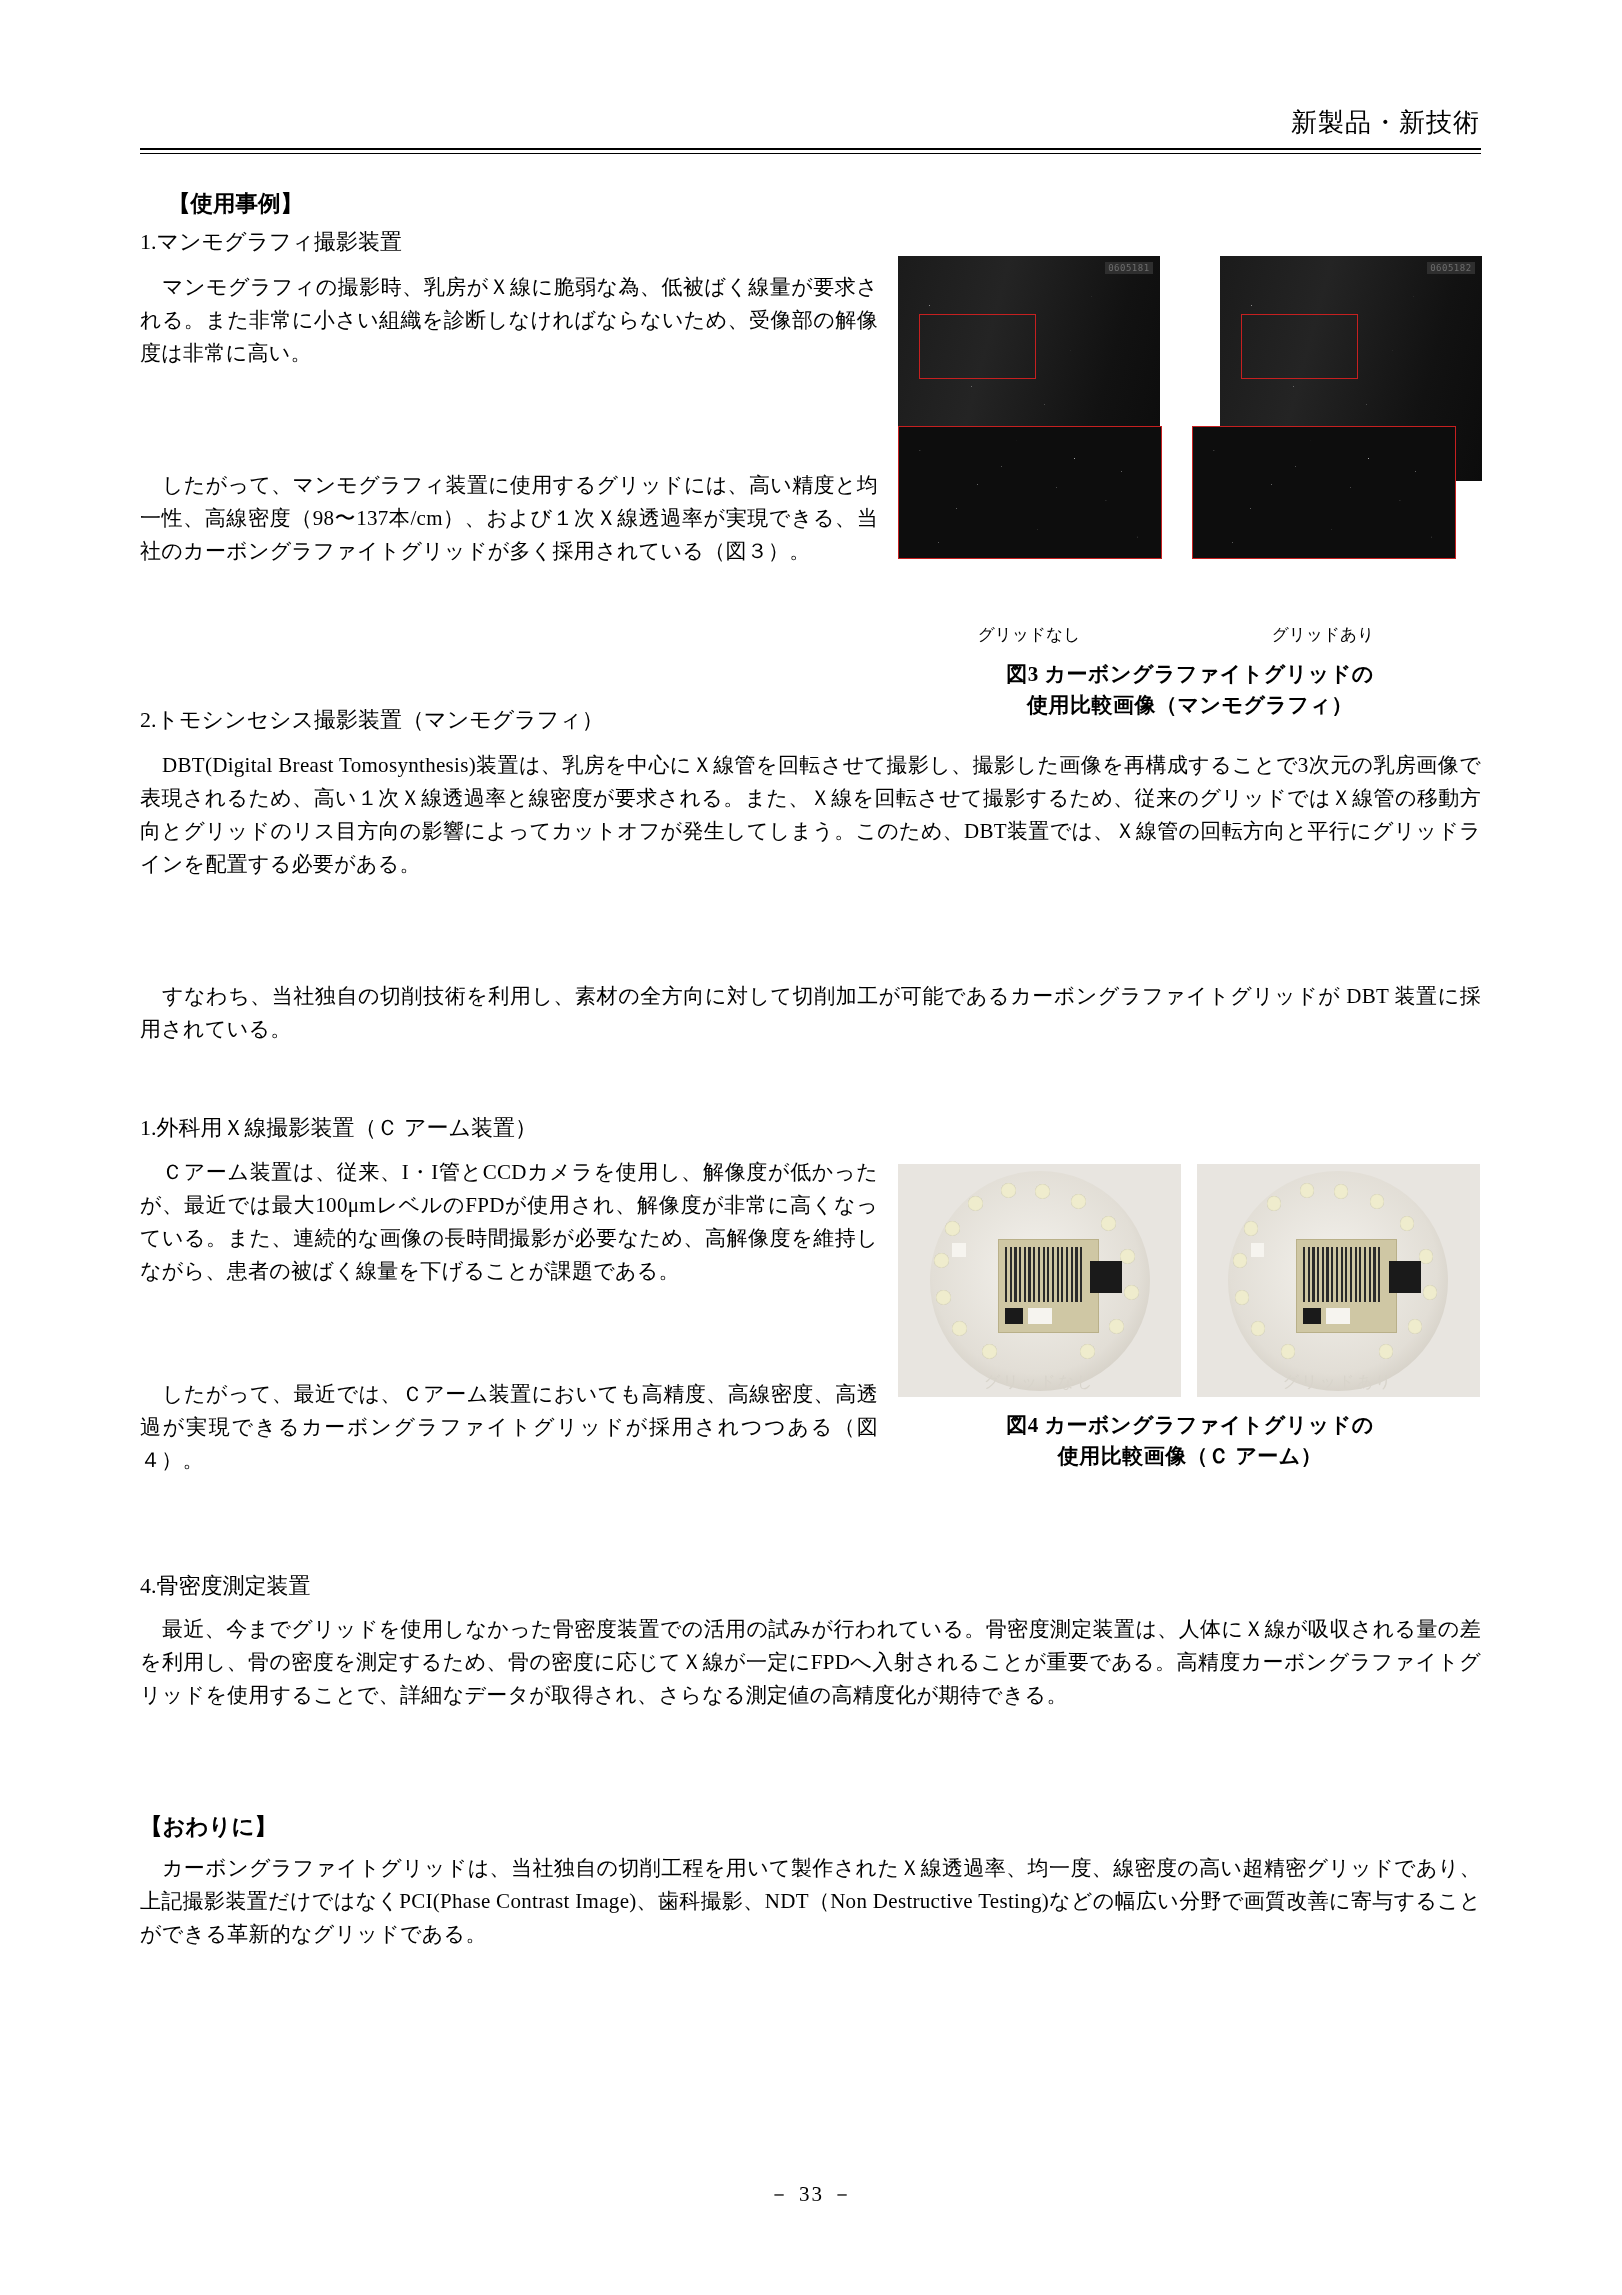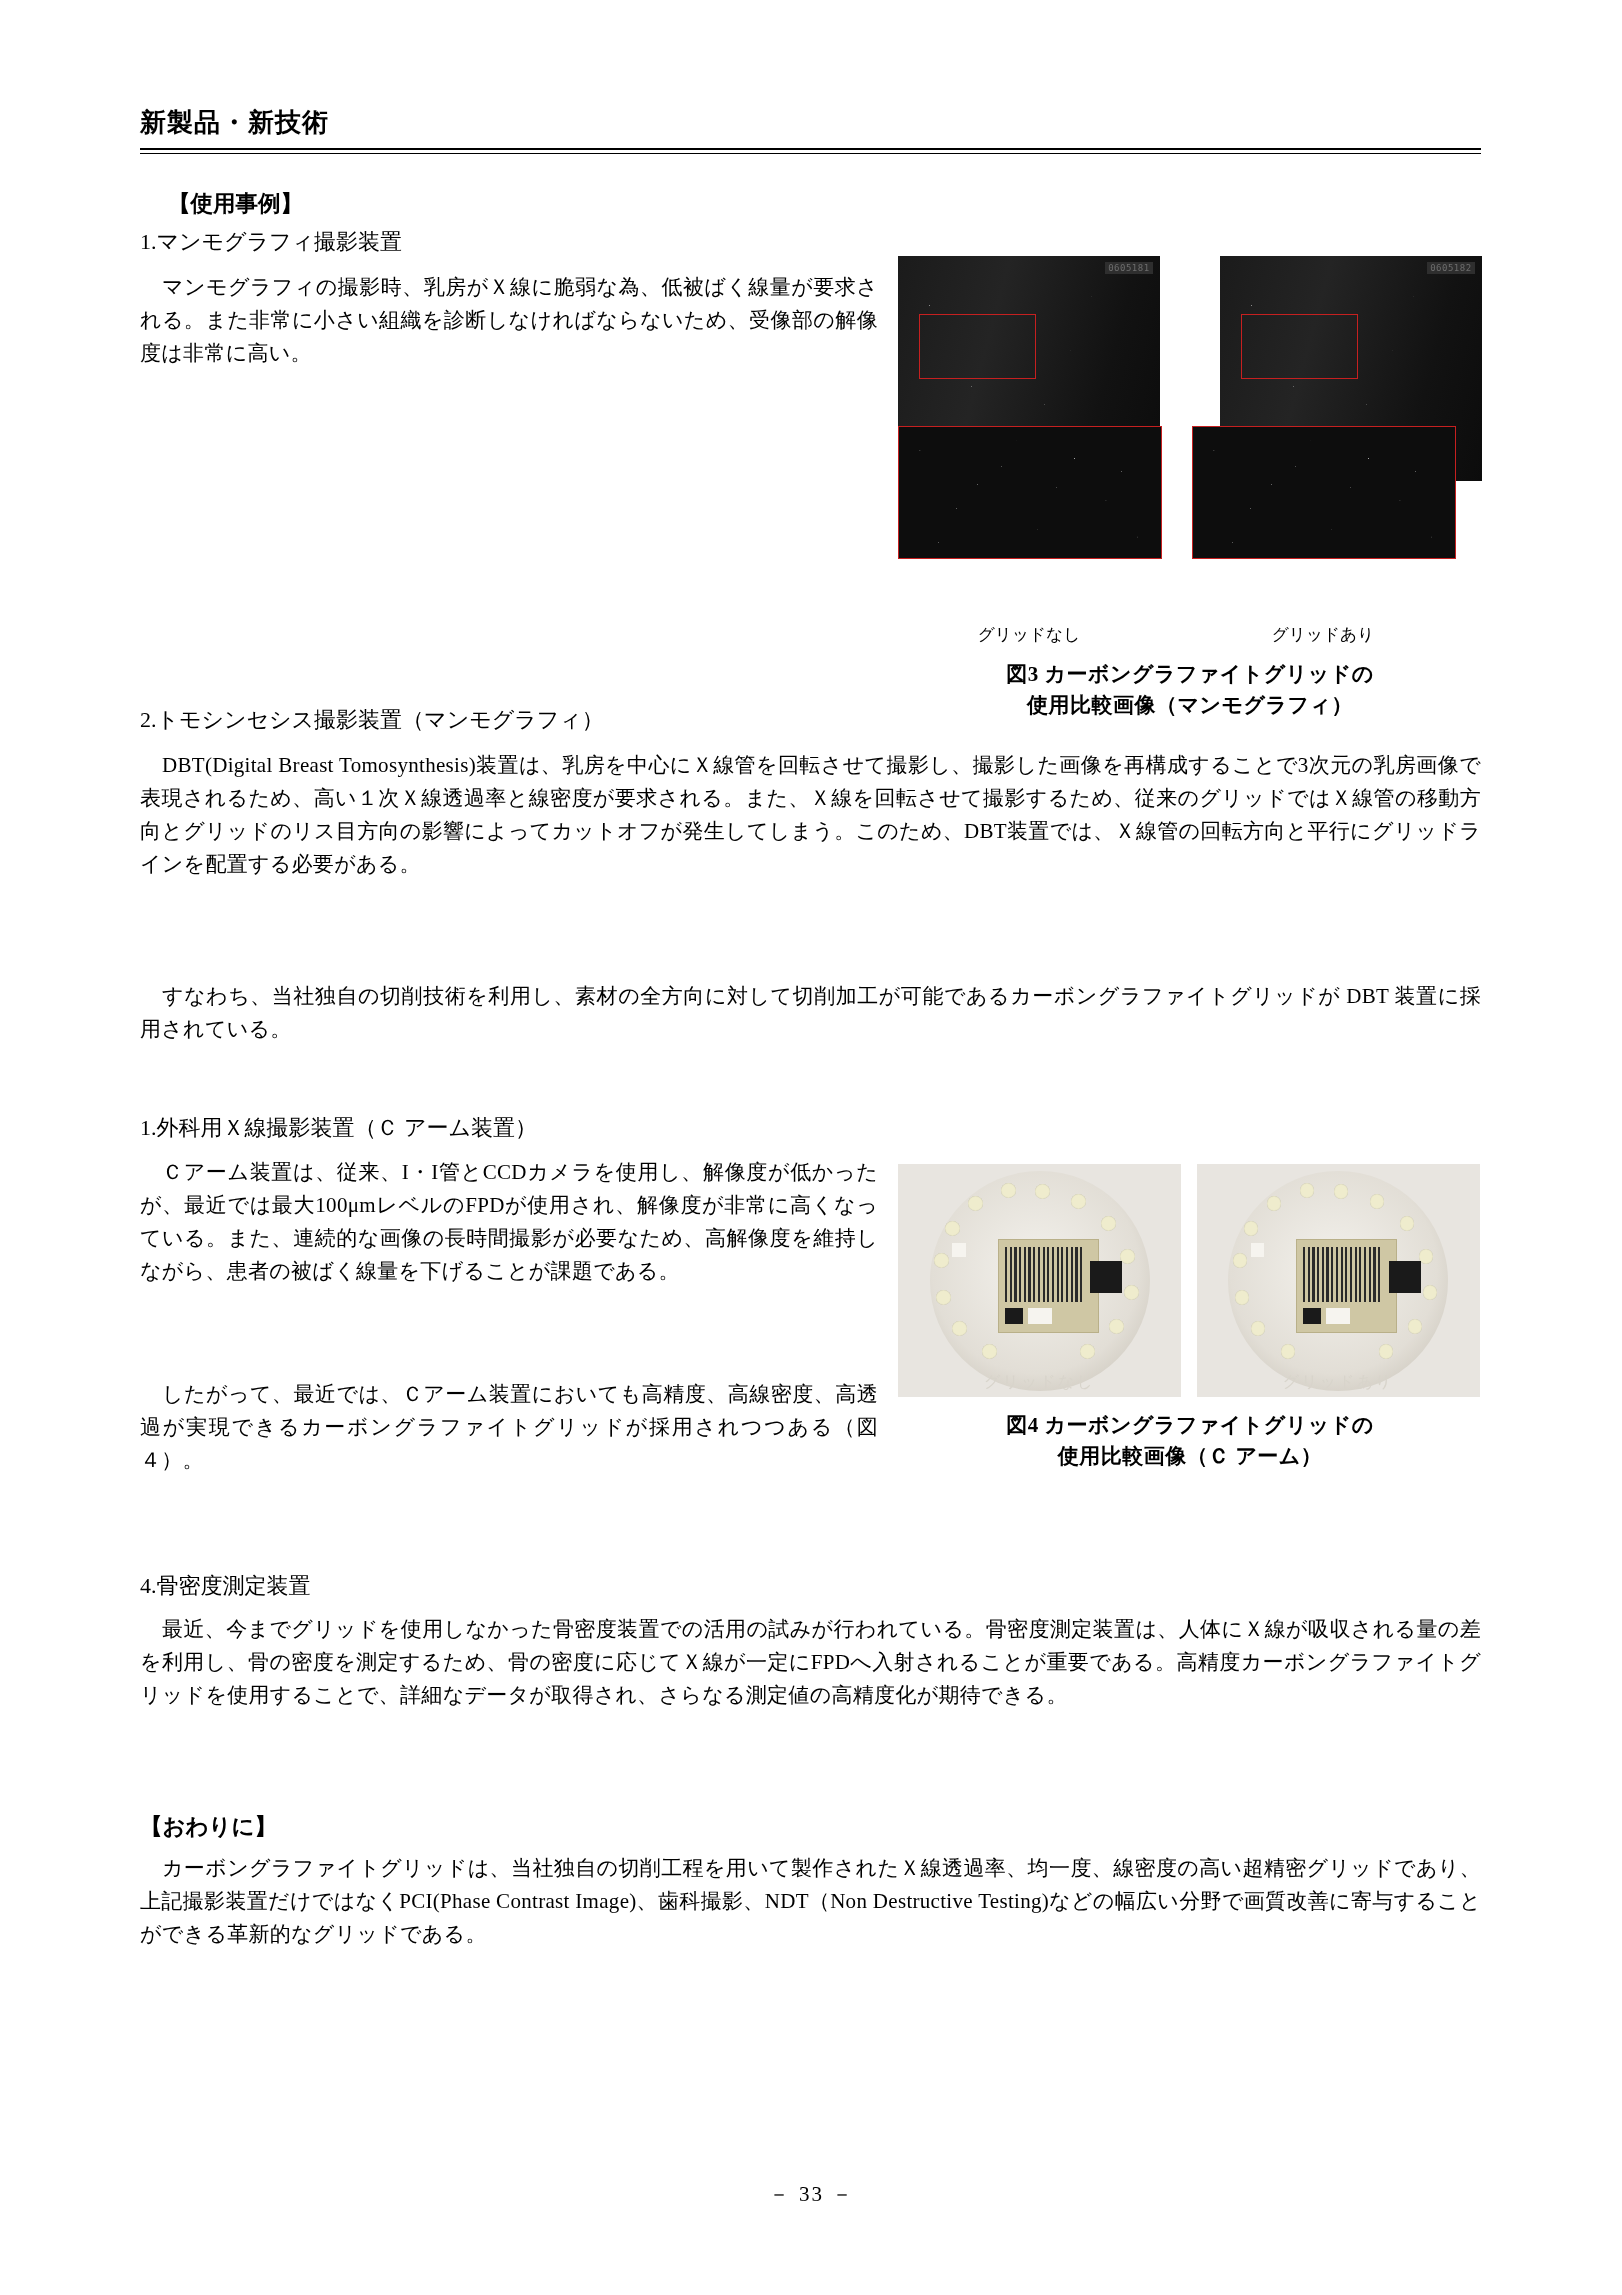--- a/index.html
+++ b/index.html
@@ -20,22 +20,23 @@
     left: 0; top: 0;
     width: 1623px;
     height: 2295px;
   }
   
   .header {
     position: absolute;
     left: 140px;
     top: 105px;
     width: 1340px;
+    text-align: right;
     font-size: 26px;
-    font-weight: bold;
+    font-weight: normal;
     letter-spacing: 1px;
     font-family: "DejaVu Sans", "Liberation Sans", sans-serif;
   }
   .header-rule {
     position: absolute;
     left: 140px;
     top: 148px;
     width: 1341px;
     height: 0;
     border-top: 2.1px solid #000;
@@ -239,20 +240,21 @@
 <div class="page">
 
   <div class="header">新製品・新技術</div>
   <div class="header-rule"></div>
   <div class="header-rule2"></div>
 
   <div class="sec-title bold" style="left:140px; top:188px;margin-left:28px;">【使用事例】</div>
 
   <div class="sec-title" style="left:140px; top:226px;">1.マンモグラフィ撮影装置</div>
   <div class="blk narrow indent" style="left:140px; top:271px;">マンモグラフィの撮影時、乳房がＸ線に脆弱な為、低被ばく線量が要求される。また非常に小さい組織を診断しなければならないため、受像部の解像度は非常に高い。</div>
+  <div class="blk narrow indent" style="left:140px; top:469px;">したがって、マンモグラフィ装置に使用するグリッドには、高い精度と均一性、高線密度（98〜137本/cm）、および１次Ｘ線透過率が実現できる、当社のカーボングラファイトグリッドが多く採用されている（図３）。</div>
 
   <div class="fig3">
     <div class="fig3-imgs">
       <div class="xray">
         <div class="grain"></div>
         <div class="tag">0605181</div>
         <div class="roi"></div>
       </div>
       <div class="xray">
         <div class="grain"></div>

